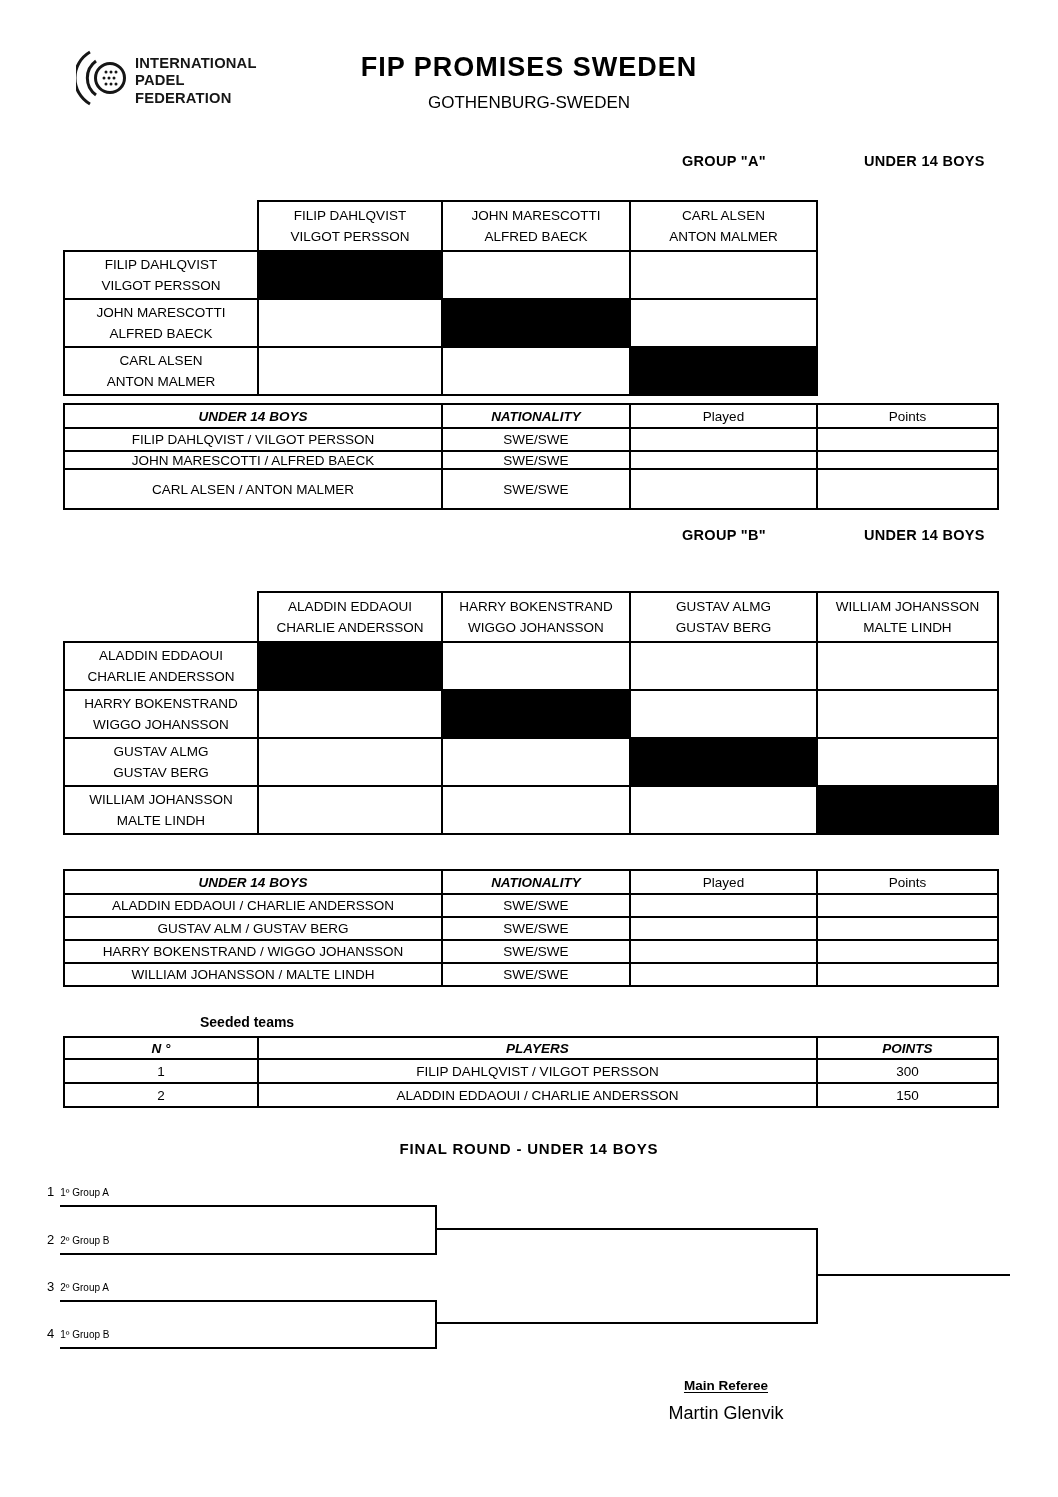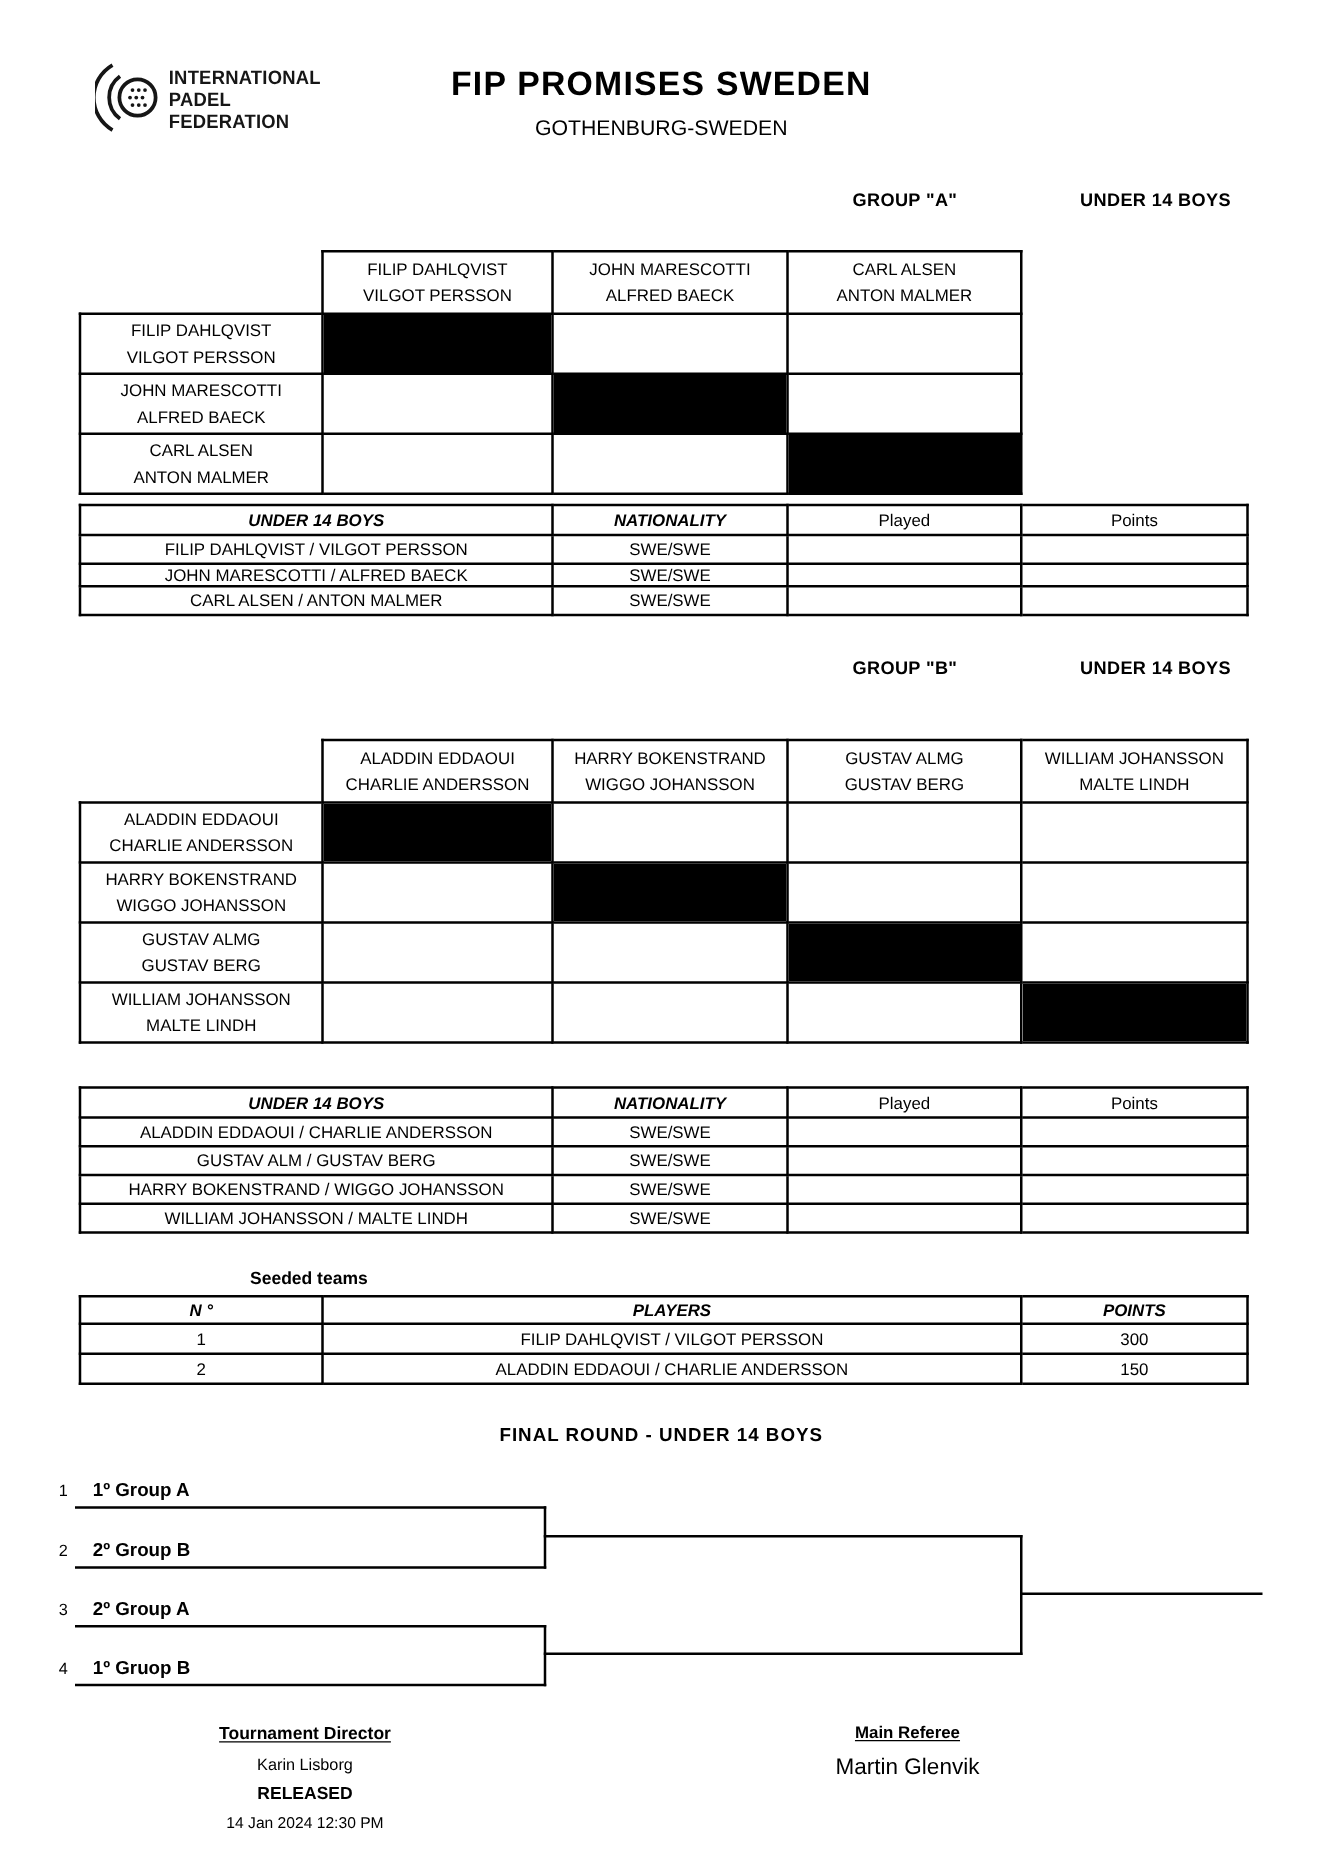--- a/index.html
+++ b/index.html
@@ -25,21 +25,21 @@
 
   .seeded-label { position:absolute; left:200px; top:1014px; font-size:14px; font-weight:bold; }
   .final-title { position:absolute; left:0; right:0; top:1140px; text-align:center; font-size:15px; font-weight:bold; letter-spacing:.8px; }
 
   .hline, .vline { position:absolute; background:#000; }
   .hline { height:2px; }
   .vline { width:2px; }
 
   .slot-label { position:absolute; font-size:13px; white-space:nowrap; }
   .slot-num { font-weight:normal; }
-  .slot-name { font-weight:bold; font-size:15px; margin-left:20px; }
+  .slot-name { font-weight:normal; font-size:10px; margin-left:6px; }
 
   .footer-block { position:absolute; text-align:center; }
   .footer-title { font-size:14px; font-weight:bold; text-decoration:underline; text-underline-offset:2px; }
   .footer-name { font-size:13px; margin-top:10px; }
   .footer-status { font-size:14px; font-weight:bold; margin-top:7px; }
   .footer-time { font-size:12.5px; margin-top:9px; }
 </style>
 </head>
 <body>
 
@@ -149,21 +149,21 @@
       <td>SWE/SWE</td>
       <td></td>
       <td></td>
     </tr>
     <tr style="height:18px;">
       <td>JOHN MARESCOTTI / ALFRED BAECK</td>
       <td>SWE/SWE</td>
       <td></td>
       <td></td>
     </tr>
-    <tr style="height:23px;">
+    <tr style="height:40px;">
       <td>CARL ALSEN / ANTON MALMER</td>
       <td>SWE/SWE</td>
       <td></td>
       <td></td>
     </tr>
   </tbody>
     </table>
 
   <div class="group-label" style="left:682px; top:527px;">GROUP "B"</div>
   <div class="group-label" style="left:864px; top:527px;">UNDER 14 BOYS</div>
@@ -327,25 +327,19 @@
     <div class="hline" style="left:60px; top:1300px; width:377px;"></div>
     <div class="hline" style="left:60px; top:1347px; width:377px;"></div>
     <div class="vline" style="left:435px; top:1205px; height:50px;"></div>
     <div class="vline" style="left:435px; top:1300px; height:49px;"></div>
     <div class="hline" style="left:435px; top:1228px; width:383px;"></div>
     <div class="hline" style="left:435px; top:1322px; width:383px;"></div>
     <div class="vline" style="left:816px; top:1228px; height:96px;"></div>
     <div class="hline" style="left:816px; top:1274px; width:194px;"></div>
   </div>
 
-  <div class="footer-block" style="left:168px; top:1378px; width:152px;">
-    <div class="footer-title">Tournament Director</div>
-    <div class="footer-name">Karin Lisborg</div>
-    <div class="footer-status">RELEASED</div>
-    <div class="footer-time">14 Jan 2024 12:30 PM</div>
-  </div>
 
   <div class="footer-block" style="left:650px; top:1378px; width:152px;">
     <div class="footer-title" style="font-size:13.5px;">Main Referee</div>
     <div class="footer-name" style="font-size:18px;">Martin Glenvik</div>
   </div>
 
 </div>
 
 </body></html>

